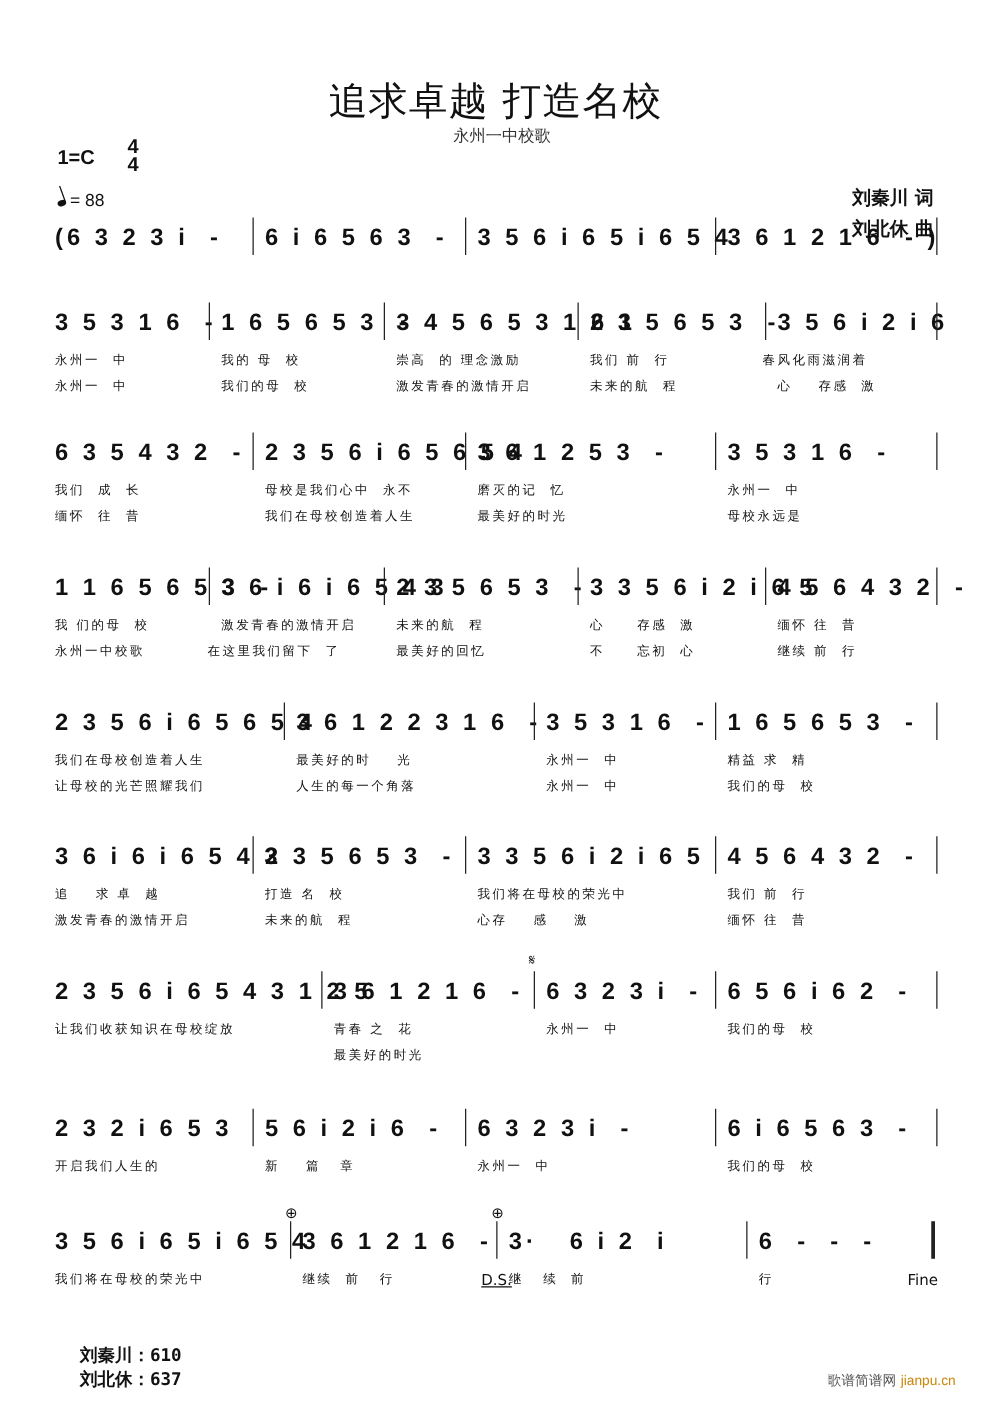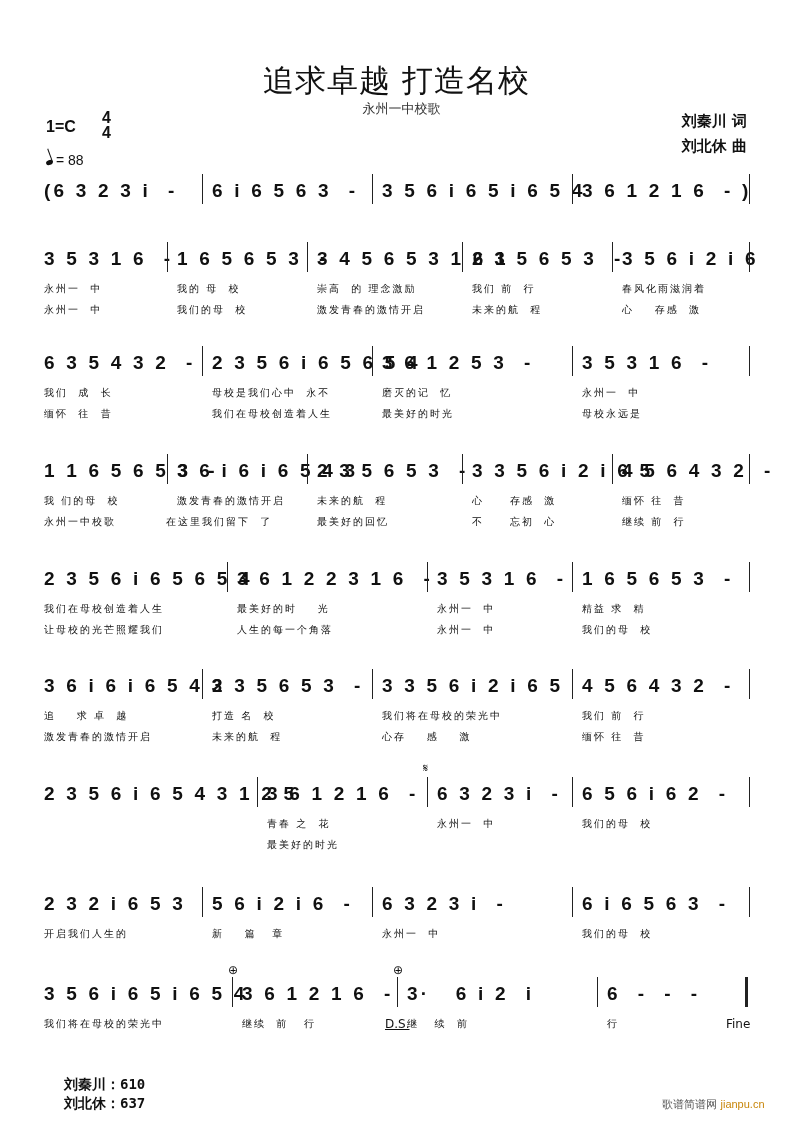--- a/index.html
+++ b/index.html
@@ -1,20 +1,20 @@
 <!DOCTYPE html>
 <html><head>
 <meta charset="utf-8">
 <style>
   html,body{margin:0;padding:0;background:#fff;}
   body{width:793px;height:1122px;position:relative;overflow:hidden;font-family:"DejaVu Sans","Liberation Sans",sans-serif;color:#111;}
   .abs{position:absolute;}
   .title{left:0;width:793px;top:60px;text-align:center;font-size:31px;letter-spacing:1px;font-family:"DejaVu Sans",sans-serif;}
   .subtitle{left:0;width:793px;top:100px;text-align:center;font-size:13px;color:#333;padding-left:10px;box-sizing:border-box;}
-  .credit{right:46px;font-size:15px;font-weight:bold;}
+  .credit{right:46px;font-size:15px;font-weight:bold;margin-top:37px;}
   .key{left:46px;top:118px;font-size:16px;font-weight:bold;font-family:"Liberation Sans",sans-serif;}
   .ts{left:102px;top:110px;font-size:16px;font-weight:bold;line-height:15px;text-align:center;font-family:"Liberation Sans",sans-serif;}
   .tempo{left:46px;top:152px;font-size:14px;font-family:"Liberation Sans",sans-serif;}
   .tempo .note{display:inline-block;width:7px;height:5px;background:#111;border-radius:50%;transform:rotate(-20deg);position:relative;margin-right:3px;}
   .tempo .note:after{content:"";position:absolute;right:0;bottom:2px;width:1px;height:14px;background:#111;}
   .row{left:44px;width:710px;}
   .notes{height:30px;position:relative;font-family:"Liberation Sans",sans-serif;font-weight:bold;font-size:19px;letter-spacing:3.2px;white-space:pre;}
   .measure{position:absolute;top:0;}
   .bar{position:absolute;width:1px;background:#222;top:-6px;height:30px;}
   .lyric{position:relative;font-size:10px;white-space:pre;height:21px;line-height:21px;letter-spacing:2px;}
@@ -39,21 +39,21 @@
 <div class="abs tempo">
   <span class="note"></span><span>= 88</span>
 </div>
 
 <div id="score">
     <div class="abs row" style="top: 180px;">
       <div class="notes"><span class="measure" style="left: 0px;">(6 3 2 3 i  -</span><span class="measure" style="left: 168px;">6 i 6 5 6 3  -</span><div class="bar" style="left: 158px;"></div><span class="measure" style="left: 338px;">3 5 6 i 6 5 i 6 5 4</span><div class="bar" style="left: 328px;"></div><span class="measure" style="left: 538px;">3 6 1 2 1 6  - )</span><div class="bar" style="left: 528px;"></div><div class="bar" style="left: 705px;"></div></div>
     </div>
     <div class="abs row" style="top: 248px;">
       <div class="notes"><span class="measure" style="left: 0px;">3 5 3 1 6  -</span><span class="measure" style="left: 133px;">1 6 5 6 5 3  -</span><div class="bar" style="left: 123px;"></div><span class="measure" style="left: 273px;">3 4 5 6 5 3 1 6 1</span><div class="bar" style="left: 263px;"></div><span class="measure" style="left: 428px;">2 3 5 6 5 3  -</span><div class="bar" style="left: 418px;"></div><span class="measure" style="left: 578px;">3 5 6 i 2 i 6</span><div class="bar" style="left: 568px;"></div><div class="bar" style="left: 705px;"></div></div>
-      <div class="lyric"><span style="left: 0px;">永州一  中</span><span style="left: 133px;">我的 母  校</span><span style="left: 273px;">崇高  的 理念激励</span><span style="left: 428px;">我们 前  行</span><span style="left: 578px;">春风化雨滋润着</span></div>
+      <div class="lyric"><span style="left: 0px;">永州一  中</span><span style="left: 133px;">我的 母  校</span><span style="left: 273px;">崇高  的 理念激励</span><span style="left: 428px;">我们 前  行</span><span style="left: 566px;">春风化雨滋润着</span></div>
       <div class="lyric"><span style="left: 0px;">永州一  中</span><span style="left: 133px;">我们的母  校</span><span style="left: 273px;">激发青春的激情开启</span><span style="left: 428px;">未来的航  程</span><span style="left: 578px;">心    存感  激</span></div>
     </div>
     <div class="abs row" style="top: 352px;">
       <div class="notes"><span class="measure" style="left: 0px;">6 3 5 4 3 2  -</span><span class="measure" style="left: 168px;">2 3 5 6 i 6 5 6 5 4</span><div class="bar" style="left: 158px;"></div><span class="measure" style="left: 338px;">3 6 1 2 5 3  -</span><div class="bar" style="left: 328px;"></div><span class="measure" style="left: 538px;">3 5 3 1 6  -</span><div class="bar" style="left: 528px;"></div><div class="bar" style="left: 705px;"></div></div>
       <div class="lyric"><span style="left: 0px;">我们  成  长</span><span style="left: 168px;">母校是我们心中  永不</span><span style="left: 338px;">磨灭的记  忆</span><span style="left: 538px;">永州一  中</span></div>
       <div class="lyric"><span style="left: 0px;">缅怀  往  昔</span><span style="left: 168px;">我们在母校创造着人生</span><span style="left: 338px;">最美好的时光</span><span style="left: 538px;">母校永远是</span></div>
     </div>
     <div class="abs row" style="top: 460px;">
       <div class="notes"><span class="measure" style="left: 0px;">1 1 6 5 6 5 3  -</span><span class="measure" style="left: 133px;">3 6 i 6 i 6 5 4 3</span><div class="bar" style="left: 123px;"></div><span class="measure" style="left: 273px;">2 3 5 6 5 3  -</span><div class="bar" style="left: 263px;"></div><span class="measure" style="left: 428px;">3 3 5 6 i 2 i 6 5</span><div class="bar" style="left: 418px;"></div><span class="measure" style="left: 578px;">4 5 6 4 3 2  -</span><div class="bar" style="left: 568px;"></div><div class="bar" style="left: 705px;"></div></div>
       <div class="lyric"><span style="left: 0px;">我 们的母  校</span><span style="left: 133px;">激发青春的激情开启</span><span style="left: 273px;">未来的航  程</span><span style="left: 428px;">心     存感  激</span><span style="left: 578px;">缅怀 往  昔</span></div>
@@ -64,21 +64,21 @@
       <div class="lyric"><span style="left: 0px;">我们在母校创造着人生</span><span style="left: 193px;">最美好的时    光</span><span style="left: 393px;">永州一  中</span><span style="left: 538px;">精益 求  精</span></div>
       <div class="lyric"><span style="left: 0px;">让母校的光芒照耀我们</span><span style="left: 193px;">人生的每一个角落</span><span style="left: 393px;">永州一  中</span><span style="left: 538px;">我们的母  校</span></div>
     </div>
     <div class="abs row" style="top: 675px;">
       <div class="notes"><span class="measure" style="left: 0px;">3 6 i 6 i 6 5 4 3</span><span class="measure" style="left: 168px;">2 3 5 6 5 3  -</span><div class="bar" style="left: 158px;"></div><span class="measure" style="left: 338px;">3 3 5 6 i 2 i 6 5</span><div class="bar" style="left: 328px;"></div><span class="measure" style="left: 538px;">4 5 6 4 3 2  -</span><div class="bar" style="left: 528px;"></div><div class="bar" style="left: 705px;"></div></div>
       <div class="lyric"><span style="left: 0px;">追    求 卓  越</span><span style="left: 168px;">打造 名  校</span><span style="left: 338px;">我们将在母校的荣光中</span><span style="left: 538px;">我们 前  行</span></div>
       <div class="lyric"><span style="left: 0px;">激发青春的激情开启</span><span style="left: 168px;">未来的航  程</span><span style="left: 338px;">心存    感    激</span><span style="left: 538px;">缅怀 往  昔</span></div>
     </div>
     <div class="abs row" style="top: 783px;">
       <div class="notes"><span class="measure" style="left: 0px;">2 3 5 6 i 6 5 4 3 1 2 5</span><span class="measure" style="left: 223px;">3 6 1 2 1 6  -</span><div class="bar" style="left: 213px;"></div><span class="measure" style="left: 393px;">6 3 2 3 i  -</span><div class="bar" style="left: 383px;"></div><span class="measure" style="left: 538px;">6 5 6 i 6 2  -</span><div class="bar" style="left: 528px;"></div><div class="bar" style="left: 705px;"></div></div>
-      <div class="lyric"><span style="left: 223px;">青春 之  花</span><span style="left: 393px;">永州一  中</span><span style="left: 538px;">我们的母  校</span></div>
+      <div class="lyric"><span style="left: 0px;">让我们收获知识在母校绽放</span><span style="left: 223px;">青春 之  花</span><span style="left: 393px;">永州一  中</span><span style="left: 538px;">我们的母  校</span></div>
       <div class="lyric"><span style="left: 223px;">最美好的时光</span><span style="left: 393px;"></span><span style="left: 538px;"></span></div>
       <span class="sign" style="left: 379px; top: -22px;">𝄋</span>
     </div>
     <div class="abs row" style="top: 893px;">
       <div class="notes"><span class="measure" style="left: 0px;">2 3 2 i 6 5 3</span><span class="measure" style="left: 168px;">5 6 i 2 i 6  -</span><div class="bar" style="left: 158px;"></div><span class="measure" style="left: 338px;">6 3 2 3 i  -</span><div class="bar" style="left: 328px;"></div><span class="measure" style="left: 538px;">6 i 6 5 6 3  -</span><div class="bar" style="left: 528px;"></div><div class="bar" style="left: 705px;"></div></div>
       <div class="lyric"><span style="left: 0px;">开启我们人生的</span><span style="left: 168px;">新    篇   章</span><span style="left: 338px;">永州一  中</span><span style="left: 538px;">我们的母  校</span></div>
     </div>
     <div class="abs row" style="top: 983px;">
       <div class="notes"><span class="measure" style="left: 0px;">3 5 6 i 6 5 i 6 5 4</span><span class="measure" style="left: 198px;">3 6 1 2 1 6  -</span><div class="bar" style="left: 188px;"></div><span class="measure" style="left: 363px;">3·   6 i 2  i</span><div class="bar" style="left: 353px;"></div><span class="measure" style="left: 563px;">6  -  -  -</span><div class="bar" style="left: 553px;"></div><div class="bar" style="left: 701px; width: 3px;"></div></div>
       <div class="lyric"><span style="left: 0px;">我们将在母校的荣光中</span><span style="left: 198px;">继续  前   行</span><span style="left: 363px;">继   续  前</span><span style="left: 563px;">行</span></div>

